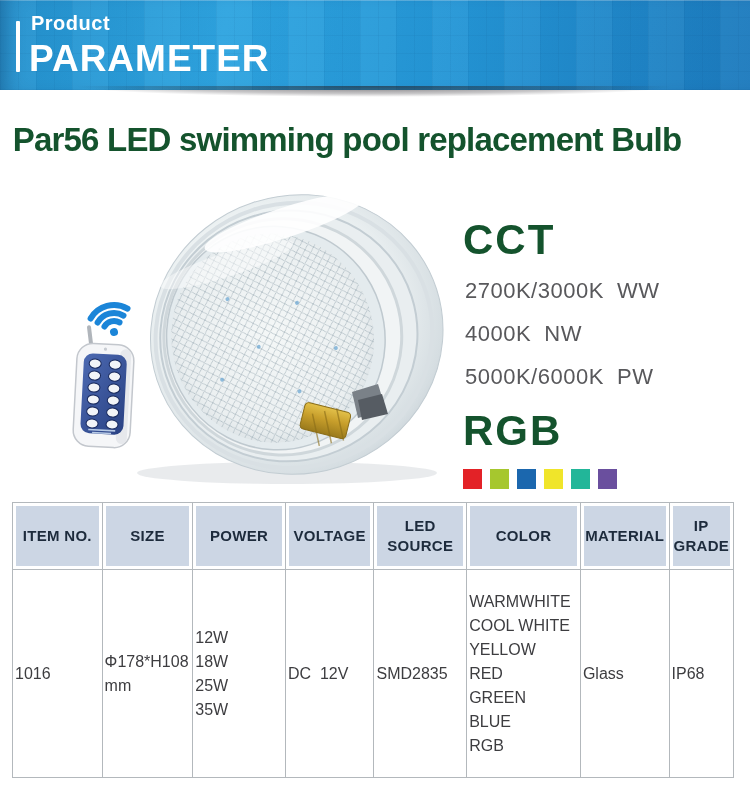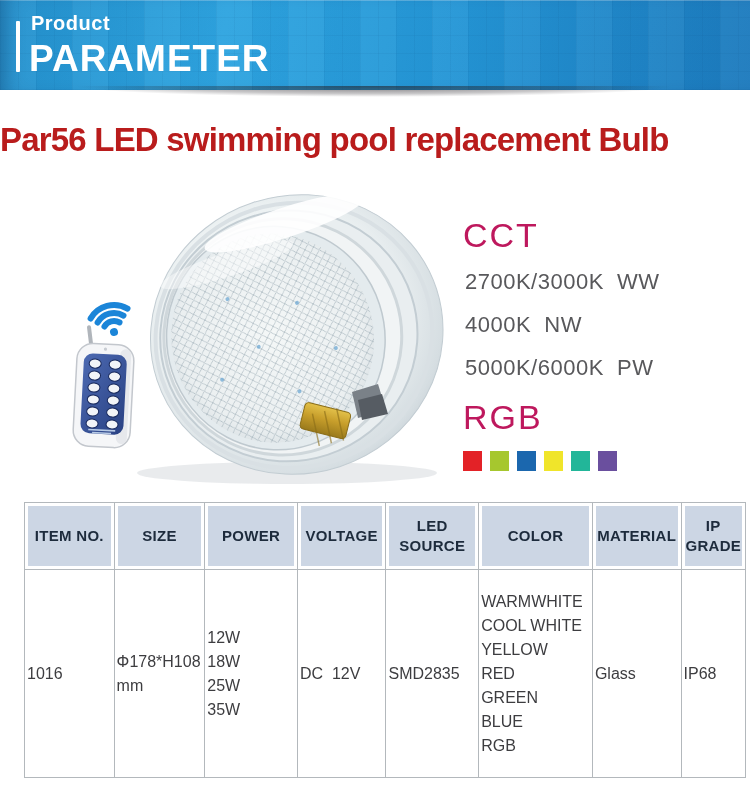--- a/index.html
+++ b/index.html
@@ -25,35 +25,35 @@
     position:absolute;left:16px;top:21px;width:4px;height:51px;background:#ffffff;border-radius:1px;
   }
   .banner-kicker{
     position:absolute;left:31px;top:12px;color:#ffffff;font-size:20px;font-weight:700;letter-spacing:.5px;
   }
   .banner-title{
     position:absolute;left:29px;top:38px;color:#ffffff;font-size:37px;font-weight:600;letter-spacing:1px;
   }
   
   .page-title{
-    position:absolute;left:0;top:121px;width:694px;
-    font-size:33px;font-weight:700;color:#b91c1c;letter-spacing:-0.8px;white-space:nowrap;
+    position:absolute;left:0;top:121px;width:694px;text-align:center;
+    font-size:33px;font-weight:700;color:#14532d;letter-spacing:-0.8px;white-space:nowrap;
   }
   
   .product-visual{position:absolute;left:52px;top:186px;width:392px;height:302px;}
   
   .specs{position:absolute;left:463px;top:216px;width:282px;color:#59595c;}
-  .spec-heading{font-size:34px;font-weight:400;letter-spacing:2px;color:#be185d;margin:0 0 14px 0;}
+  .spec-heading{font-size:42px;font-weight:700;letter-spacing:2px;color:#14532d;margin:0 0 14px 0;}
   .cct-line{font-size:22px;letter-spacing:.5px;margin:0 0 17px 2px;white-space:pre;color:#58585b;}
   .rgb-heading{margin-top:16px;}
   .swatch-row{margin-top:9px;display:flex;gap:8px;}
   .swatch{width:19px;height:20px;display:inline-block;}
   
   .param-table{
-    position:absolute;left:24px;top:502px;width:722px;border-collapse:collapse;table-layout:fixed;
+    position:absolute;left:12px;top:502px;width:722px;border-collapse:collapse;table-layout:fixed;
     border:1px solid #9aa0a5;
   }
   .param-table th{
     border:1px solid #b3b8bc;background:#ccd6e4;box-shadow:inset 0 0 0 3px #ffffff;
     height:62px;font-size:15px;font-weight:700;color:#1d2b3c;letter-spacing:.3px;
     padding:2px;line-height:20px;
   }
   .param-table td{
     border:1px solid #b3b8bc;height:203px;text-align:left;vertical-align:middle;
     font-size:16px;color:#3d3d40;line-height:24px;padding:2px;background:#ffffff;

